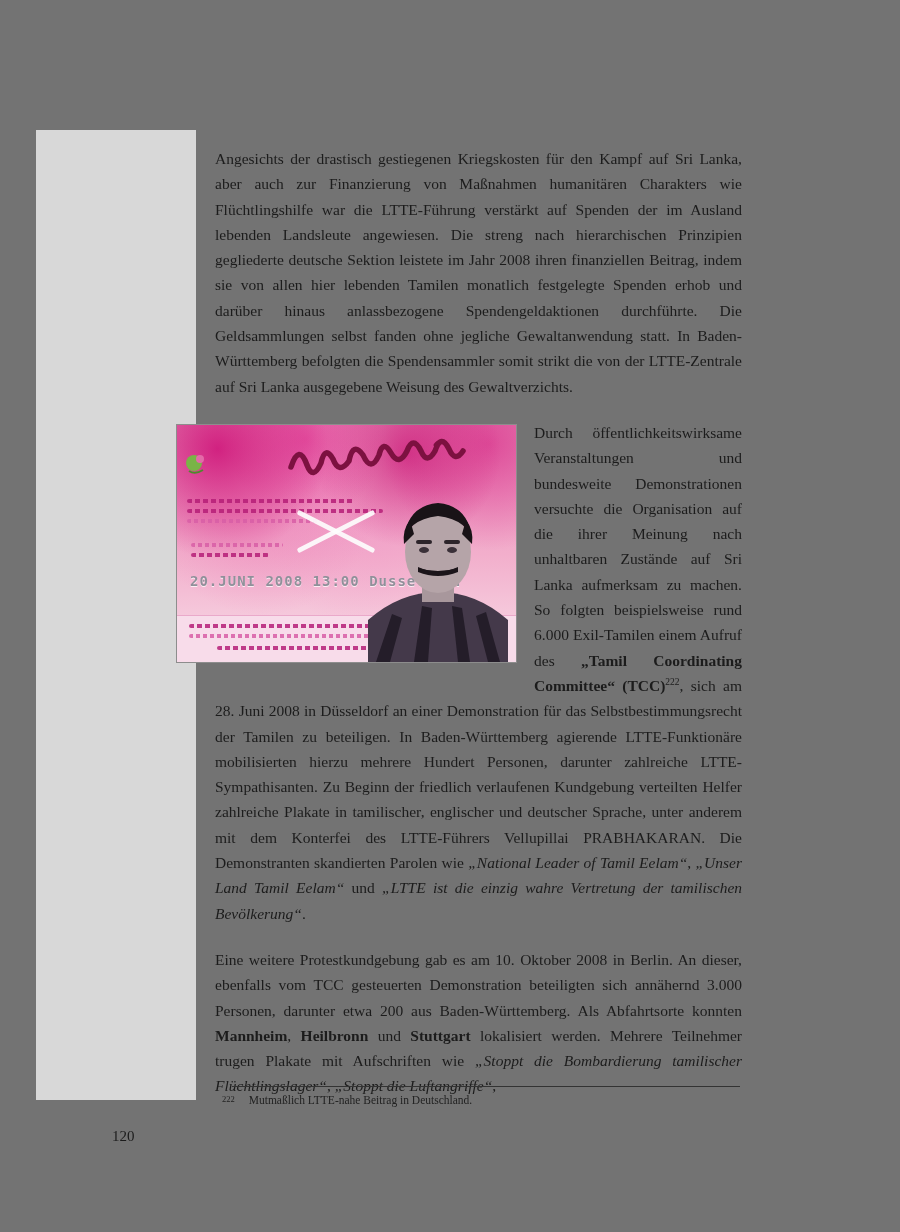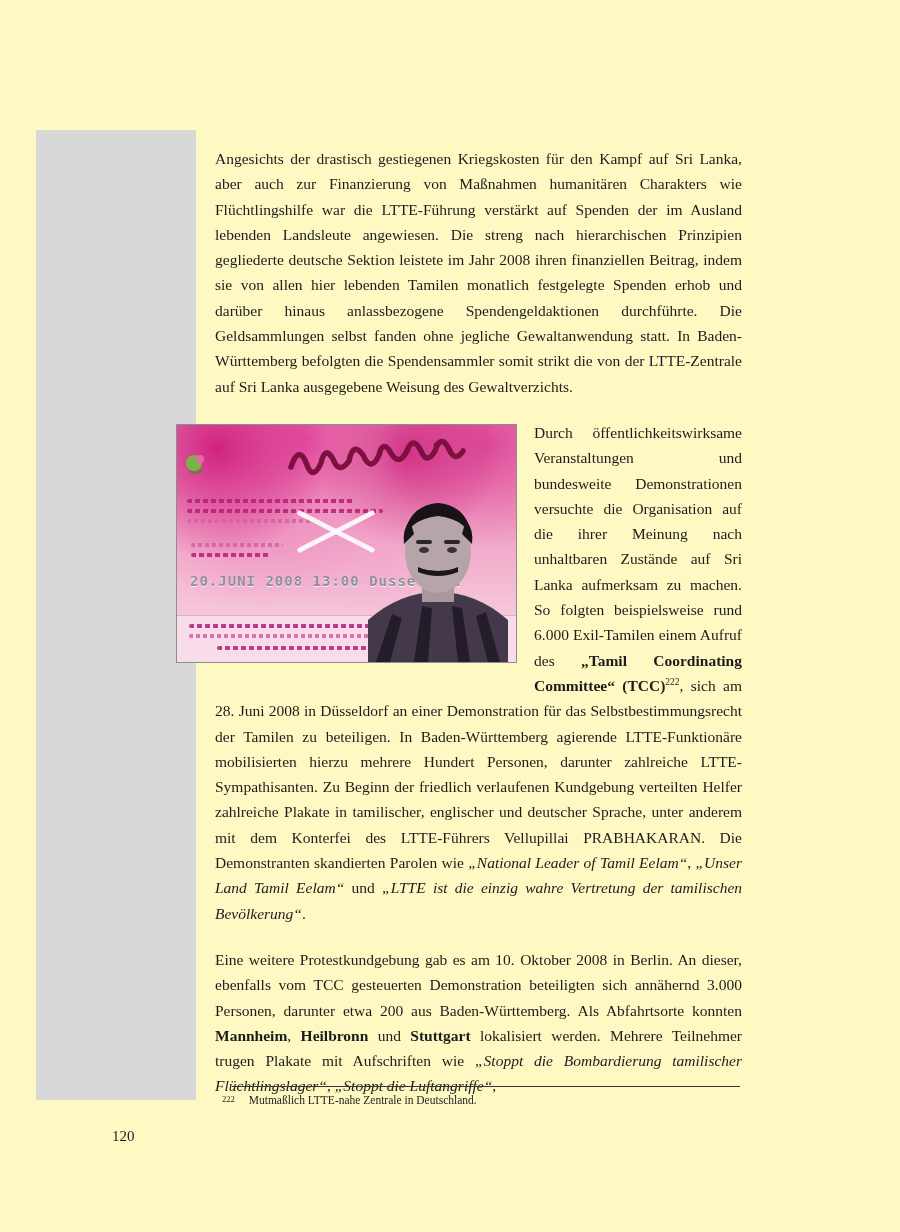--- a/index.html
+++ b/index.html
@@ -1,17 +1,17 @@
 <!DOCTYPE html>
 <html><head>
 <meta charset="utf-8">
 <style>
   html,body { margin:0; padding:0; background:#ffffff; }
   .page {
-    position:relative; width:900px; height:1232px; background:#fef9c3;
+    position:relative; width:900px; height:1232px; background:#737373;
     font-family:"Liberation Serif", serif; color:#1c1c1c; overflow:hidden;
   }
   .side-strip {
     position:absolute; left:36px; top:130px; width:160px; height:970px;
     background:#d8d8d8;
   }
   .content {
     position:absolute; left:215px; top:146px; width:527px;
     font-size:15.5px; line-height:25.3px; text-align:justify;
   }
@@ -143,19 +143,19 @@
     <p class="p3">
       <span>Eine weitere Protestkundgebung gab es am 10. Oktober 2008 in Berlin. An dieser, ebenfalls vom TCC gesteuerten Demonstration beteiligten sich annähernd 3.000 Personen, darunter etwa 200 aus Baden-Württemberg. Als Abfahrtsorte konnten </span><span class="bold">Mannheim</span><span>, </span><span class="bold">Heilbronn</span><span> und </span><span class="bold">Stuttgart</span><span> lokalisiert werden. Mehrere Teilnehmer trugen Plakate mit Aufschriften wie </span><span class="ital">„Stoppt die Bombardierung tamilischer Flüchtlingslager“</span><span>, </span><span class="ital">„Stoppt die Luftangriffe“</span><span>,</span>
     </p>
 
   </div>
 
   <div class="footnote">
     <div class="fn-rule"></div>
     <div class="fn-row">
       <span class="fn-marker">222</span>
-      <span>Mutmaßlich LTTE-nahe Zentrale in Deutschland.</span>
+      <span>Mutmaßlich LTTE-nahe Beitrag in Deutschland.</span>
     </div>
   </div>
 
   <div class="page-num">120</div>
 
 </div>
 
 </body></html>

